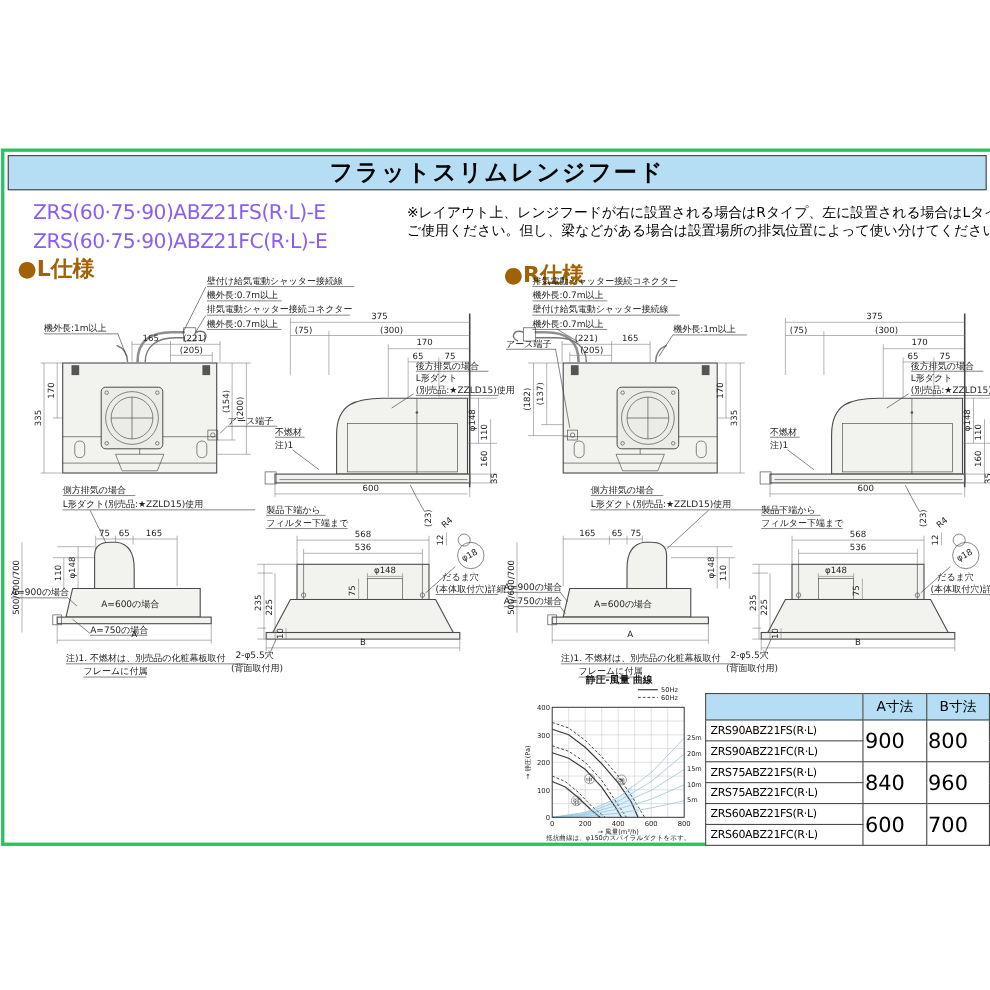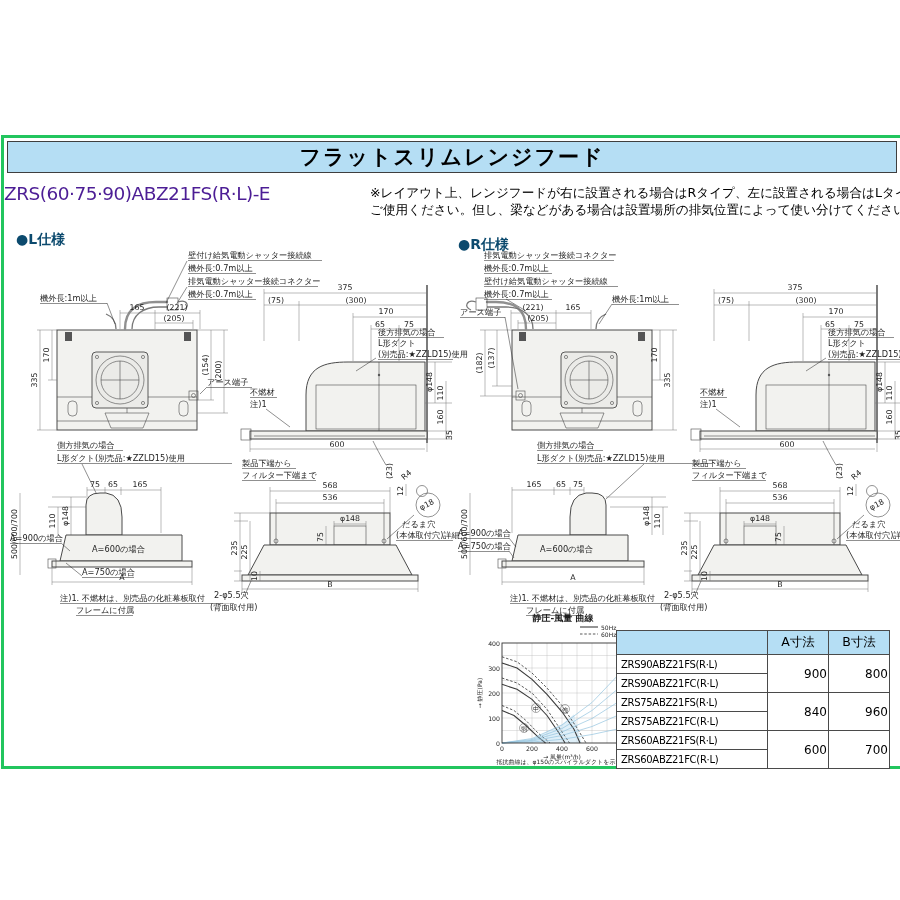--- a/index.html
+++ b/index.html
@@ -3,24 +3,24 @@
 <meta charset="utf-8">
 <style>
   html,body{margin:0;padding:0;background:#fff}
   .stage{position:relative;width:900px;height:900px;background:#fff;overflow:hidden;
          font-family:"DejaVu Sans","Liberation Sans",sans-serif;color:#111}
   .panel{position:absolute;left:1px;top:135px;width:896px;height:628px;
          border:3px solid #22c55e;background:#fff}
   .titlebar{position:absolute;left:3px;top:3px;right:3px;height:30px;background:#b5def4;
             border:1.4px solid #3f3f3f;display:flex;align-items:center;justify-content:center;
             font-size:21px;font-weight:bold;letter-spacing:2px;color:#000}
-  .models{position:absolute;left:0;top:43px;font-size:18.5px;line-height:26px;
-          letter-spacing:-0.5px;color:#4c1d95;white-space:nowrap}
+  .models{position:absolute;left:26px;top:43px;font-size:18.5px;line-height:26px;
+          letter-spacing:-0.5px;color:#8b5cf6;white-space:nowrap}
   .usage-note{position:absolute;left:366px;top:46px;font-size:12.6px;line-height:17px;color:#000;white-space:nowrap}
-  .sec-head{position:absolute;font-size:14px;font-weight:bold;color:#0c4a6e}
+  .sec-head{position:absolute;font-size:20px;font-weight:bold;color:#a16207}
   .sec-head.l{left:12px;top:93px}
   .sec-head.r{left:454px;top:98px}
   .draw{position:absolute;top:107px;overflow:visible}
   #svg-l{left:0}
   #svg-r{left:450px}
   
   .bf{fill:#f2f2ef;stroke:#4a4a4a;stroke-width:1}
   .bf2{fill:#ebebe8;stroke:#4a4a4a;stroke-width:.9}
   .tn{fill:none;stroke:#4a4a4a;stroke-width:.6}
   .tabf{fill:#555;stroke:none}
@@ -38,40 +38,41 @@
   .tk{font-size:6.2px;text-anchor:end}
   .tkx{font-size:6.2px;text-anchor:middle}
   .sm{font-size:6px}
   .smm{font-size:6px;text-anchor:middle}
   .grid line{stroke:#b0b0b0;stroke-width:.35}
   .c-solid{fill:none;stroke:#3c3c3c;stroke-width:1.1}
   .c-dashed{fill:none;stroke:#3c3c3c;stroke-width:.85;stroke-dasharray:2.5 1.8}
   .c-resist{fill:none;stroke:#93c4e0;stroke-width:.7}
   .c-region{fill:#c5e1f2;opacity:.55;stroke:none}
   
-  .dim-table{position:absolute;left:612px;top:492px}
+  .dim-table{position:absolute;left:637px;top:492px}
   .dim-table table{border-collapse:collapse;background:#fff}
   .dim-table th,.dim-table td{border:1px solid #4a4a4a;color:#000}
   .dim-table th{background:#b5def4;font-size:12.5px;font-weight:normal;height:21px;width:58px}
   .dim-table th.blank{width:148px}
   .dim-table td.model{font-size:10px;padding:0 4px;height:18px;letter-spacing:-0.3px;white-space:nowrap}
-  .dim-table td.num{font-size:12px;text-align:right}
+  .dim-table td.num{font-size:19px;text-align:left}
 </style>
 </head>
 <body>
 
 <div class="stage">
  <div class="panel">
 
   <div class="titlebar">
     <span>フラットスリムレンジフード</span>
   </div>
 
   <div class="models">
     <div>ZRS(60·75·90)ABZ21FS(R·L)-E</div>
+    <div>ZRS(60·75·90)ABZ21FC(R·L)-E</div>
   </div>
 
   <div class="usage-note">
     <div>※レイアウト上、レンジフードが右に設置される場合はRタイプ、左に設置される場合はLタイプを</div>
     <div>ご使用ください。但し、梁などがある場合は設置場所の排気位置によって使い分けてください。</div>
   </div>
 
   <div class="sec-head l">●L仕様</div>
   <div class="sec-head r">●R仕様</div>
 

